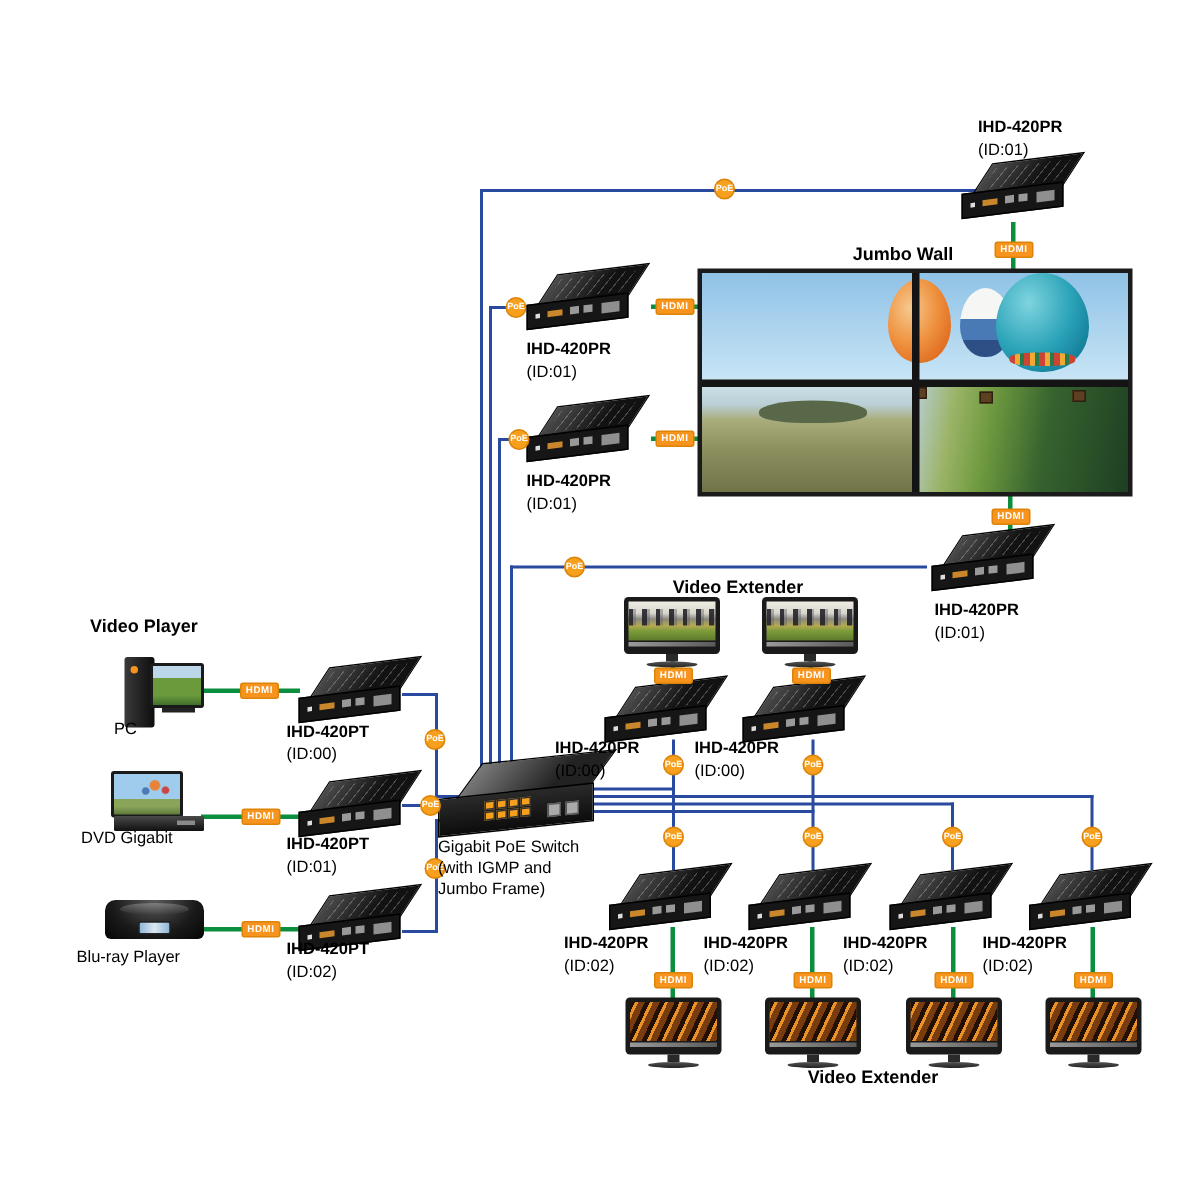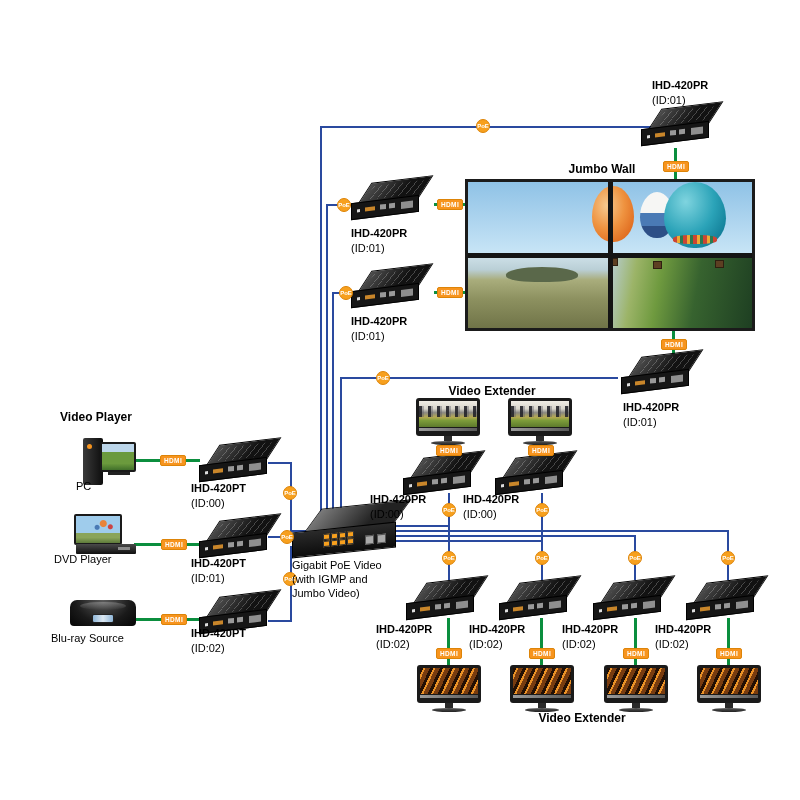--- a/index.html
+++ b/index.html
@@ -376,24 +376,24 @@
 
   <div class="title" style="left:46px;top:410px;width:100px">Video Player</div>
   <div class="title" style="left:552px;top:162px;width:100px">Jumbo Wall</div>
   <div class="title" style="left:442px;top:384px;width:100px">Video Extender</div>
   <div class="title" style="left:532px;top:711px;width:100px">Video Extender</div>
 
   <div class="lbl" style="left:76px;top:479px;width:60px">
       <span class="n">PC</span>
     </div>
   <div class="lbl" style="left:54px;top:552px;width:100px">
-      <span class="n">DVD Player</span>
+      <span class="n">DVD Gigabit</span>
     </div>
   <div class="lbl" style="left:51px;top:631px;width:112px">
-      <span class="n">Blu-ray Source</span>
+      <span class="n">Blu-ray Player</span>
     </div>
 
   <div class="lbl" style="left:191px;top:481px;width:90px">
       <span class="b">IHD-420PT</span>
       <span class="n">(ID:00)</span>
     </div>
   <div class="lbl" style="left:191px;top:556px;width:90px">
       <span class="b">IHD-420PT</span>
       <span class="n">(ID:01)</span>
     </div>
@@ -437,18 +437,18 @@
   <div class="lbl" style="left:562px;top:622px;width:90px">
       <span class="b">IHD-420PR</span>
       <span class="n">(ID:02)</span>
     </div>
   <div class="lbl" style="left:655px;top:622px;width:90px">
       <span class="b">IHD-420PR</span>
       <span class="n">(ID:02)</span>
     </div>
 
   <div class="lbl" style="left:292px;top:558px;width:124px;line-height:14px">
-    <span class="n">Gigabit PoE Video</span>
+    <span class="n">Gigabit PoE Switch</span>
       <span class="n">(with IGMP and</span>
-      <span class="n">Jumbo Video)</span>
+      <span class="n">Jumbo Frame)</span>
   </div>
 
 </div>
 
 </body></html>

